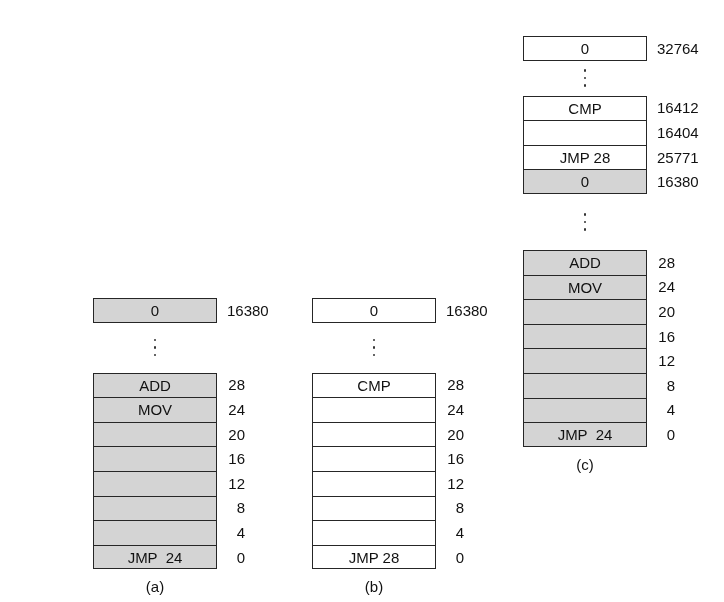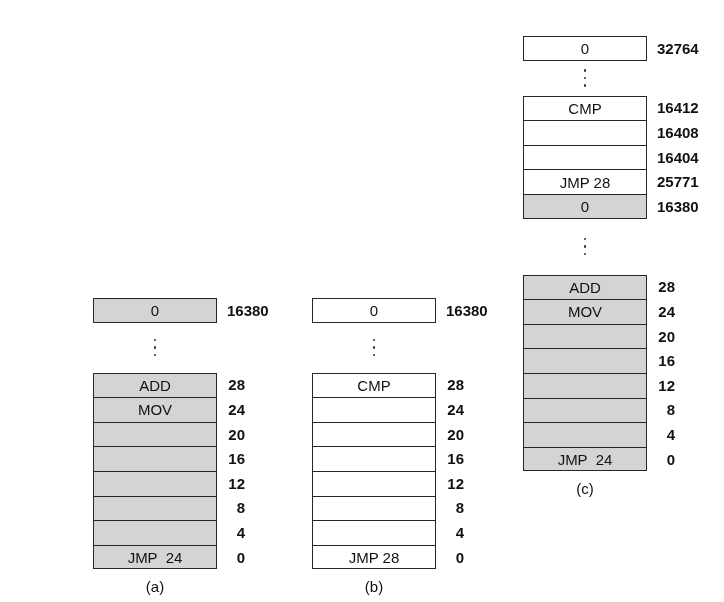--- a/index.html
+++ b/index.html
@@ -55,21 +55,20 @@
     white-space: pre;
   }
   .addr {
     margin-left: 10px;
     display: inline-block;
     min-width: 18px;
     text-align: right;
     font-size: 15px;
     line-height: 1;
     white-space: nowrap;
-    font-weight: bold;
   }
 
   .section.dots {
     width: 124px;
     display: flex;
     flex-direction: column;
     align-items: center;
     justify-content: center;
     gap: 5px;
   }
@@ -244,26 +243,20 @@
         <div class="row">
           <div class="box">
             <span class="cell-text">CMP</span>
           </div>
           <span class="addr">16412</span>
         </div>
         <div class="row">
           <div class="box">
             <span class="cell-text"></span>
           </div>
-          <span class="addr">16408</span>
-        </div>
-        <div class="row">
-          <div class="box">
-            <span class="cell-text"></span>
-          </div>
           <span class="addr">16404</span>
         </div>
         <div class="row">
           <div class="box">
             <span class="cell-text">JMP 28</span>
           </div>
           <span class="addr">25771</span>
         </div>
         <div class="row">
           <div class="box shaded">

